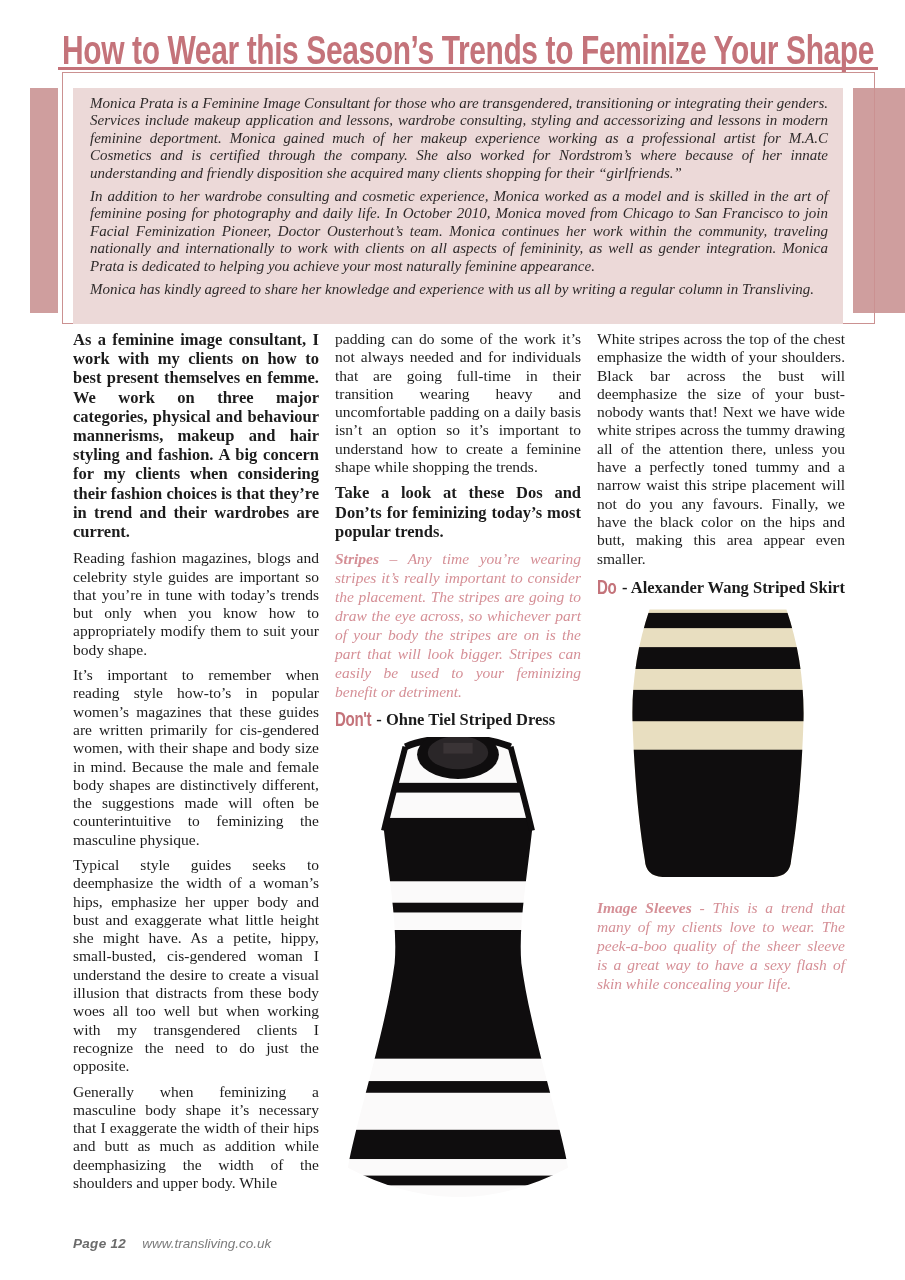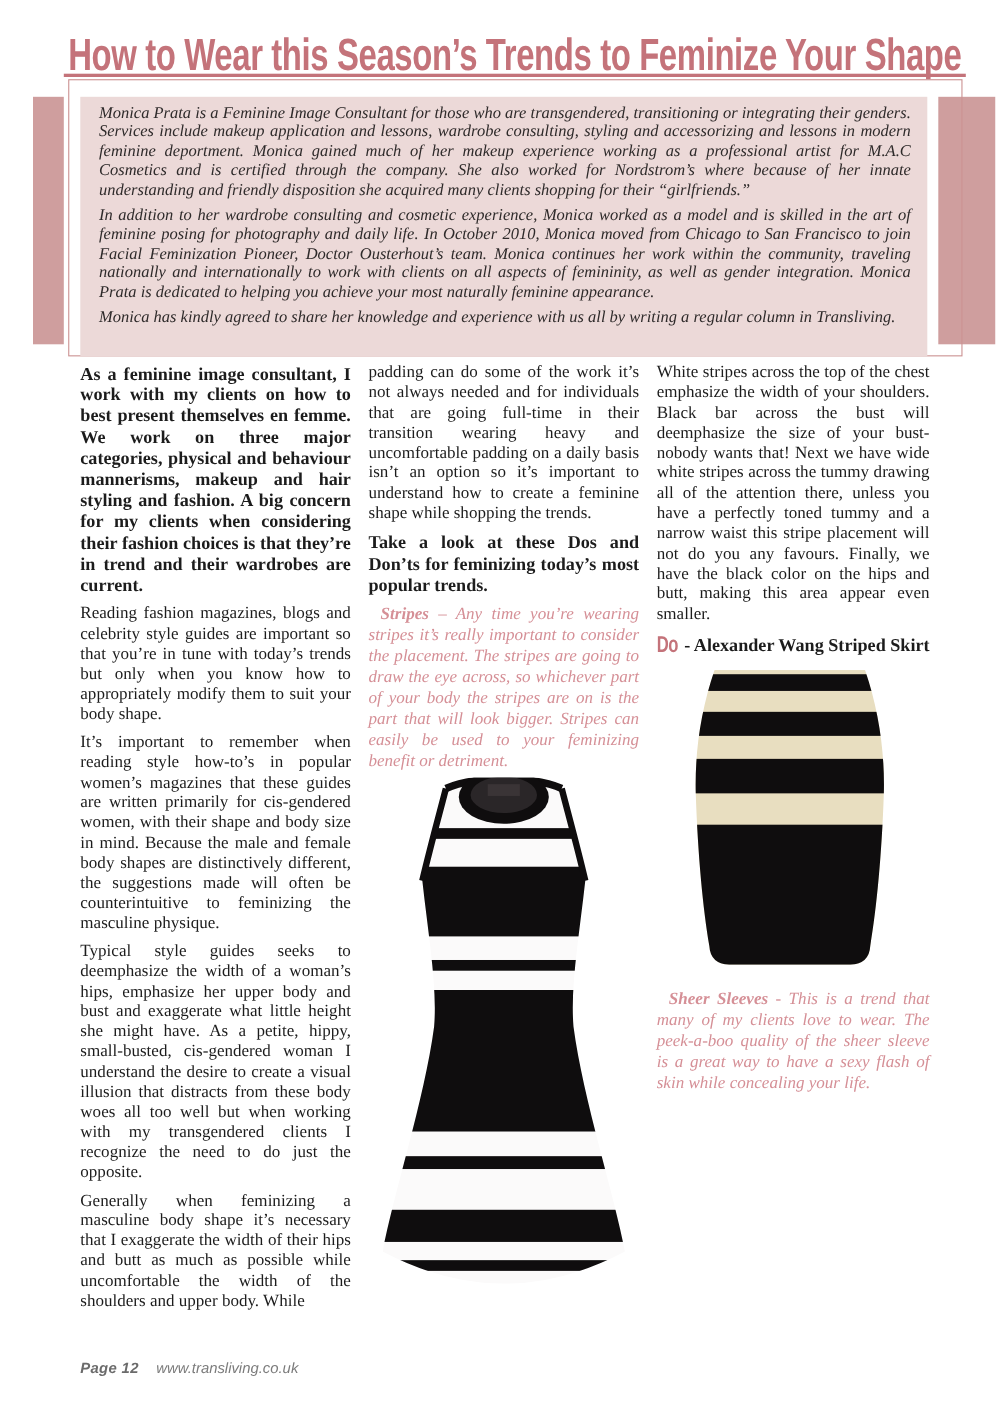--- a/index.html
+++ b/index.html
@@ -27,21 +27,21 @@
     margin:4px 0 6px;font-style:italic;font-size:15px;line-height:17.4px;
     text-align:justify;color:#2e2a2a;
   }
   
   .columns{position:absolute;left:73px;top:330px;width:772px;display:flex;gap:16px;}
   .col{width:248px;box-sizing:border-box;}
   .body-p{margin:0 0 7px;font-size:15.5px;line-height:18.3px;text-align:justify;}
   .lead-p{margin:0 0 8px;font-weight:bold;font-size:16.5px;line-height:19.2px;text-align:justify;}
   .subhead-p{margin:0 0 7px;font-weight:bold;font-size:16.5px;line-height:19.4px;text-align:justify;}
   .pink-p{margin:0 0 6px;font-style:italic;font-size:15.5px;line-height:19px;text-align:justify;color:#d58f96;}
-  .pink-p .pink-lead{font-weight:bold;margin-left:11px;}
+  .pink-p .pink-lead{font-weight:bold;}
   .item-heading{margin:2px 0 6px;white-space:nowrap;}
   .brand-label{
     display:inline-block;transform:scaleX(0.72);transform-origin:left 70%;
     font-family:"Liberation Sans", sans-serif;font-weight:bold;font-size:21px;
     color:#c4737a;letter-spacing:-0.5px;vertical-align:-1px;
   }
   .label-dont{margin-right:-14px;}
   .label-do{margin-right:-7px;}
   .item-caption{font-weight:bold;font-size:16.5px;margin-left:5px;}
   figure{margin:0;padding:0;}
@@ -72,27 +72,30 @@
   <p>Monica has kindly agreed to share her knowledge and experience with us all by writing a regular column in Transliving.</p>
 </div>
 
 <div class="columns">
 
   <div class="col">
     <p class="lead-p">As a feminine image consultant, I work with my clients on how to best present themselves en femme. We work on three major categories, physical and behaviour mannerisms, makeup and hair styling and fashion.  A big concern for my clients when considering their fashion choices is that they’re in trend and their wardrobes are current.</p>
     <p class="body-p">Reading fashion magazines, blogs and celebrity style guides are important so that you’re in tune with today’s trends but only when you know how to appropriately modify them to suit your body shape.</p>
     <p class="body-p">It’s important to remember when reading style how-to’s in popular women’s magazines that these guides are written primarily for cis-gendered women, with their shape and body size in mind. Because the male and female body shapes are distinctively different, the suggestions made will often be counterintuitive to feminizing the masculine physique.</p>
     <p class="body-p">Typical style guides seeks to deemphasize the width of a woman’s hips, emphasize her upper body and bust and exaggerate what little height she might have. As a petite, hippy, small-busted, cis-gendered woman I understand the desire to create a visual illusion that distracts from these body woes all too well but when working with my transgendered clients I recognize the need to do just the opposite.</p>
-    <p class="body-p">Generally when feminizing a masculine body shape it’s necessary that I exaggerate the width of their hips and butt as much as possible while uncomfortable the width of the shoulders and upper body. While</p>
+    <p class="body-p">Generally when feminizing a masculine body shape it’s necessary that I exaggerate the width of their hips and butt as much as addition while deemphasizing the width of the shoulders and upper body. While</p>
   </div>
 
   <div class="col">
     <p class="body-p">padding can do some of the work it’s not always needed and for individuals that are going full-time in their transition wearing heavy and uncomfortable padding on a daily basis isn’t an option so it’s important to understand how to create a feminine shape while shopping the trends.</p>
     <p class="subhead-p">Take a look at these Dos and Don’ts for feminizing today’s most popular trends.</p>
     <p class="pink-p"><span class="pink-lead">Stripes</span><span> – Any time you’re wearing stripes it’s really important to consider the placement. The stripes are going to draw the eye across, so whichever part of your body the stripes are on is the part that will look bigger. Stripes can easily be used to your feminizing benefit or detriment.</span></p>
+    <div class="item-heading">
+      <span class="brand-label label-dont">Don't</span><span class="item-caption">- Ohne Tiel Striped Dress</span>
+    </div>
     <figure class="dress-fig">
       <svg width="230" height="463" viewBox="0 0 236 475">
         <defs>
           <clipPath id="dressClip">
             <path d="M64,10 C60,26 50,62 42,96 C48,150 56,195 53,232 C44,300 14,392 5,442 Q62,472 118,472 Q174,472 231,442 C222,392 192,300 183,232 C180,195 188,150 194,96 C186,62 176,26 172,10 C156,3 138,1 118,1 C98,1 80,3 64,10 Z"></path>
           </clipPath>
         </defs>
         <g clip-path="url(#dressClip)">
           <rect x="0" y="0" width="236" height="475" fill="#fbfafa"></rect>
           <rect x="0" y="47" width="236" height="10" fill="#0f0d0e"></rect>
@@ -127,20 +130,20 @@
         </defs>
         <g clip-path="url(#skirtClip)">
           <rect x="0" y="0" width="200" height="285" fill="#e8dec0"></rect>
           <rect x="0" y="4" width="200" height="16" fill="#0f0d0e"></rect>
           <rect x="0" y="40" width="200" height="23" fill="#0f0d0e"></rect>
           <rect x="0" y="85" width="200" height="33" fill="#0f0d0e"></rect>
           <rect x="0" y="148" width="200" height="137" fill="#0f0d0e"></rect>
         </g>
       </svg>
     </figure>
-    <p class="pink-p"><span class="pink-lead">Sheer Sleeves</span><span> - This is a trend that many of my clients love to wear. The peek-a-boo quality of the sheer sleeve is a great way to have a sexy flash of skin while concealing your life.</span></p>
+    <p class="pink-p"><span class="pink-lead">Image Sleeves</span><span> - This is a trend that many of my clients love to wear. The peek-a-boo quality of the sheer sleeve is a great way to have a sexy flash of skin while concealing your life.</span></p>
   </div>
 
 </div>
 
 <div class="footer">
   <span class="page-label">Page 12</span><span>www.transliving.co.uk</span>
 </div>
 
 </body></html>

